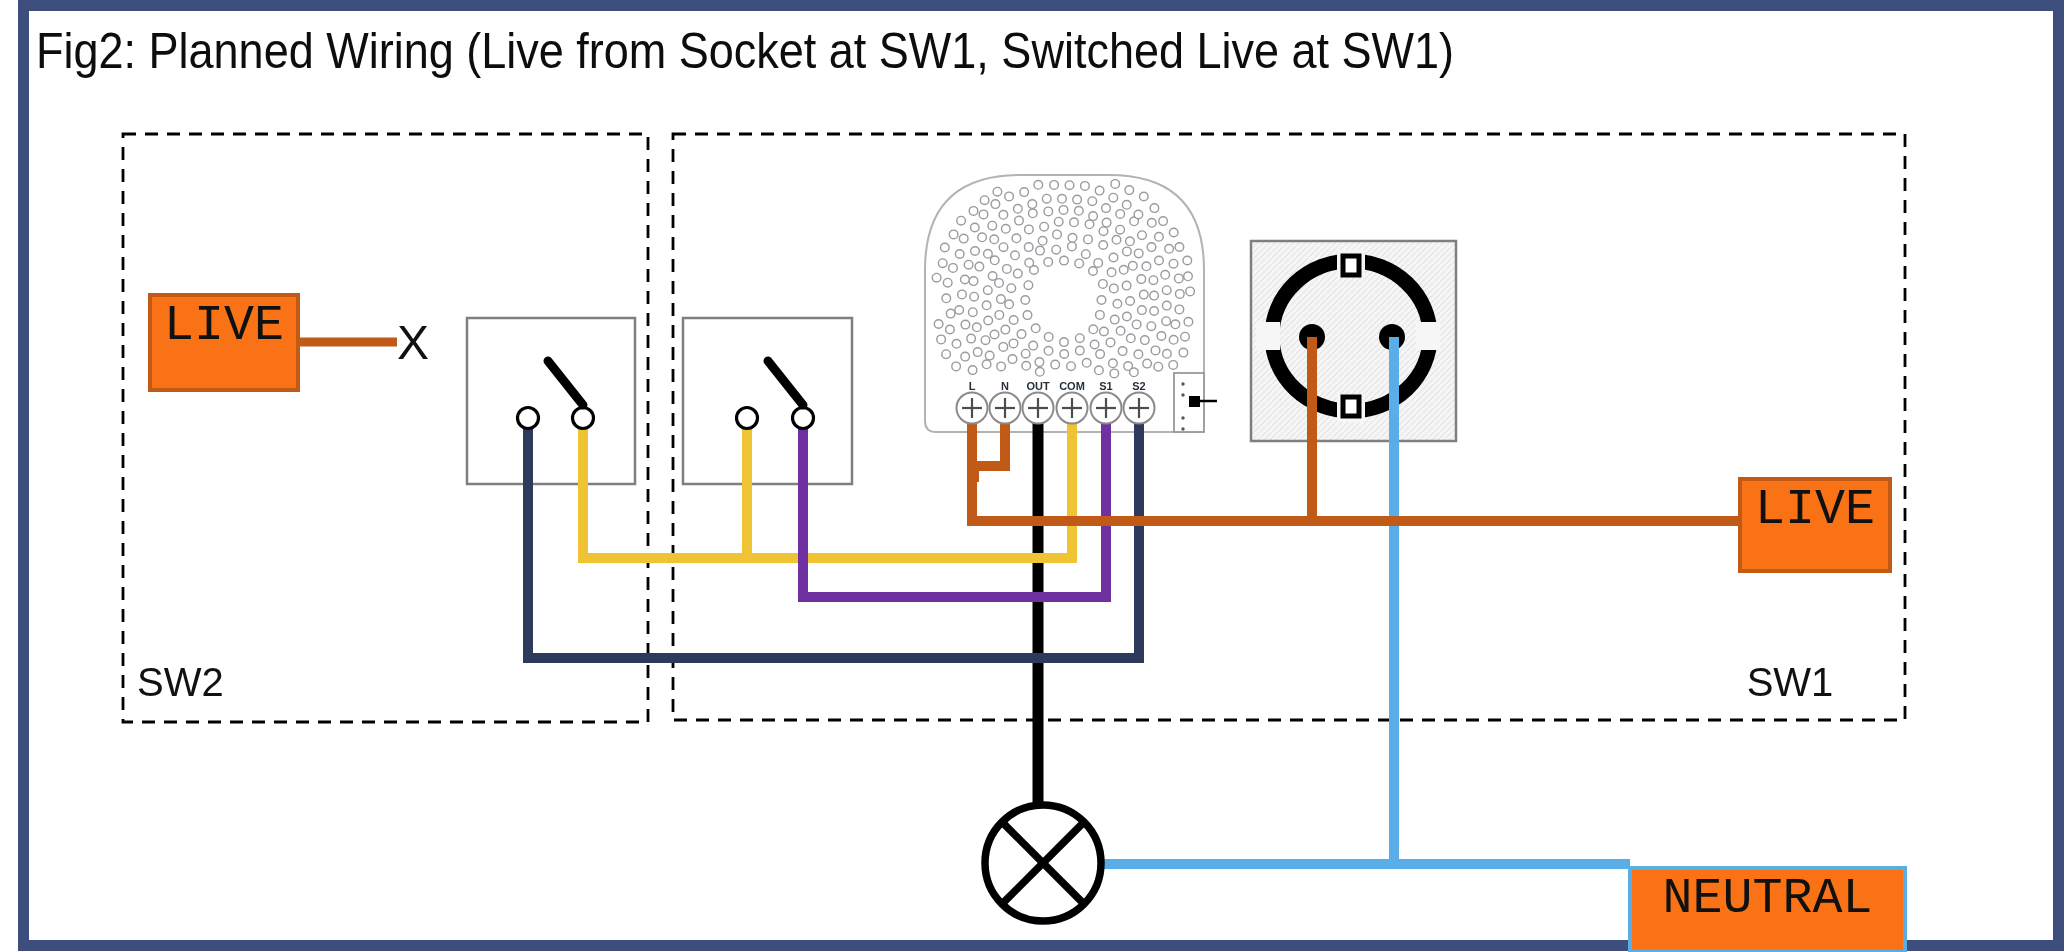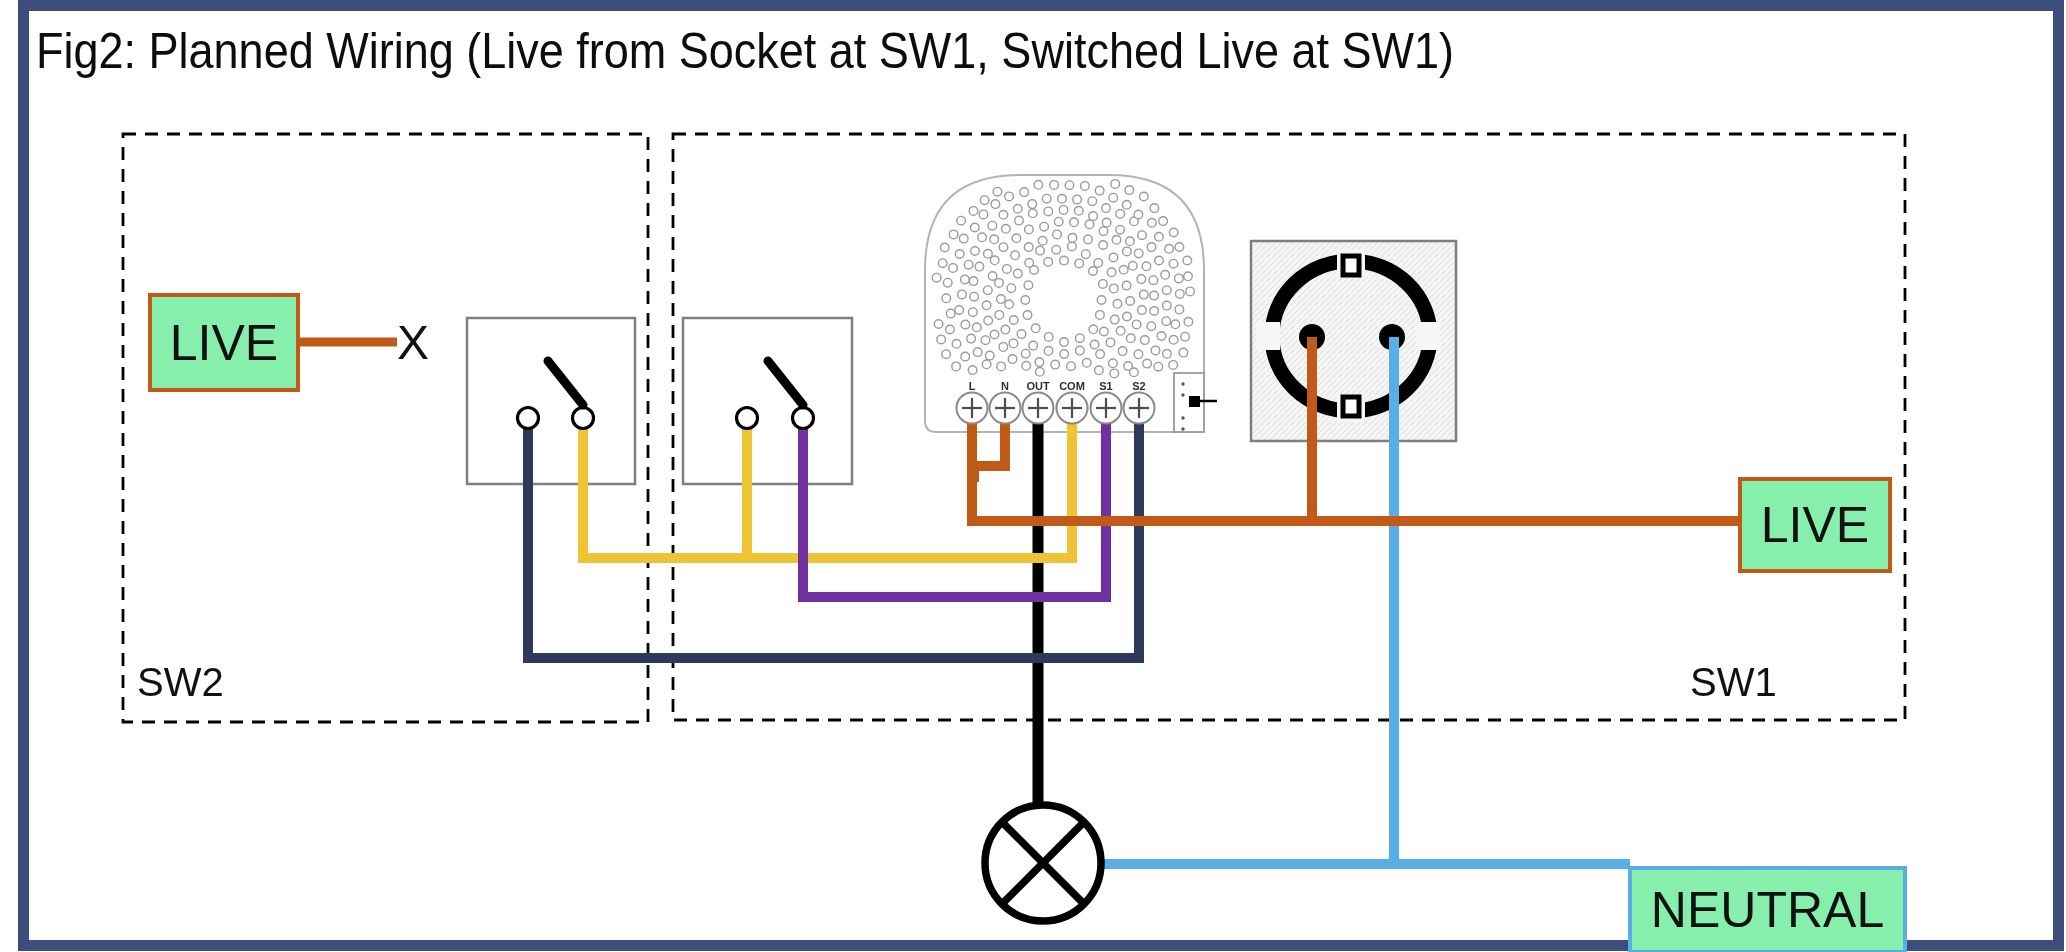--- a/index.html
+++ b/index.html
@@ -3,28 +3,28 @@
 <meta charset="utf-8">
 <style>
   html,body{margin:0;padding:0;background:#fff;}
   #stage{position:relative;width:2066px;height:952px;background:#fff;overflow:hidden;
          font-family:"Liberation Sans",sans-serif;}
   .frame{position:absolute;left:18px;top:0;width:2046px;height:951px;
          border:11px solid #3e4e7c;box-sizing:border-box;}
   .title{position:absolute;left:36px;top:22px;font-size:50px;color:#0d0d0d;
          white-space:nowrap;transform:scaleX(.9);transform-origin:left center;}
   #diagram{position:absolute;left:0;top:0;}
-  .box{position:absolute;background:#86efac;display:flex;align-items:center;justify-content:center;
-       font-size:50px;color:#111;box-sizing:border-box;border:4px solid #000;}
+  .box{position:absolute;background:#f97316;display:flex;align-items:flex-start;justify-content:center;
+       font-size:50px;color:#111;box-sizing:border-box;border:4px solid #000;font-family:Liberation Mono, monospace;}
   .box.live-src{left:148px;top:293px;width:152px;height:99px;}
   .box.live-feed{left:1738px;top:477px;width:154px;height:96px;}
   .box.neutral{left:1628px;top:822px;width:279px;height:88px;margin-top:44px;}
   .zlabel{position:absolute;font-size:40px;color:#111;white-space:nowrap;}
   .zlabel.sw2{left:137px;top:660px;}
-  .zlabel.sw1{left:1690px;top:660px;width:200px;text-align:left;}
+  .zlabel.sw1{left:1690px;top:660px;width:200px;text-align:center;}
   .xmark{position:absolute;left:385px;top:317px;width:56px;height:52px;line-height:52px;
          text-align:center;font-size:48px;color:#111;}
 </style>
 </head>
 <body>
 
 <div id="stage">
   <div class="frame" style="border-color: rgb(62, 78, 124);"></div>
   <div class="title">Fig2: Planned Wiring (Live from Socket at SW1, Switched Live at SW1)</div>
 

